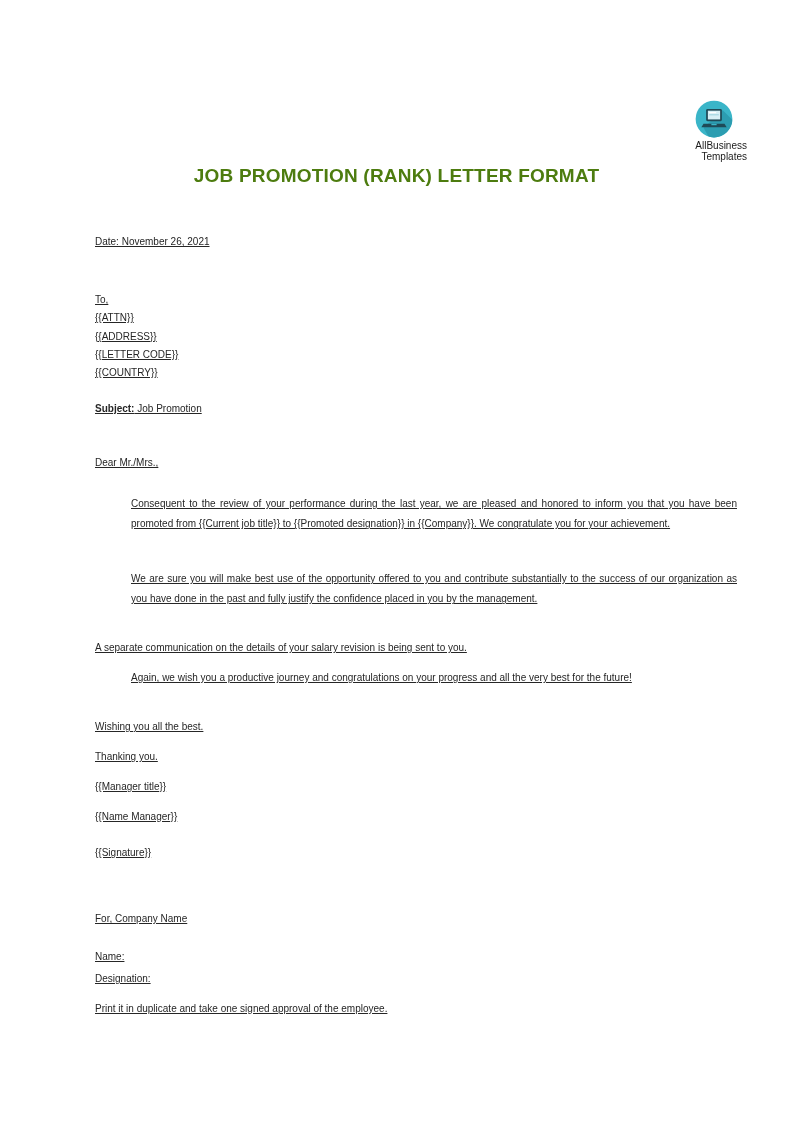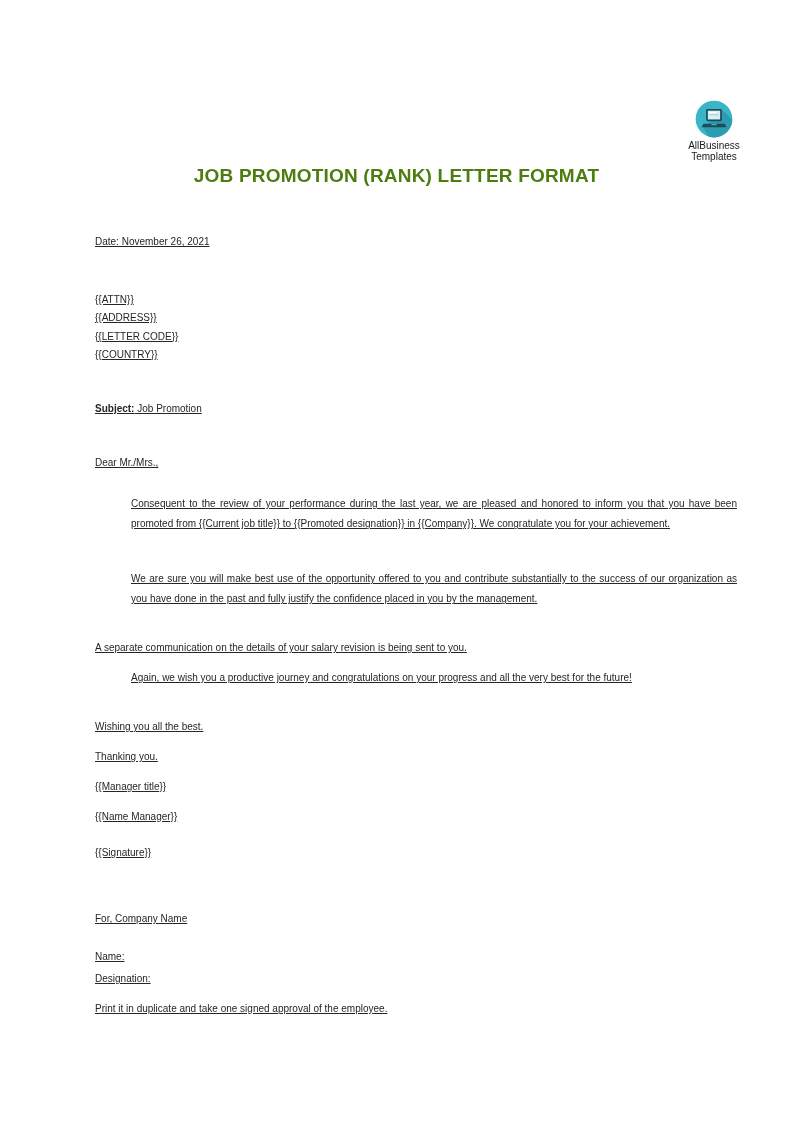--- a/index.html
+++ b/index.html
@@ -20,20 +20,21 @@
     left: 681px;
     width: 66px;
     text-align: center;
   }
   .logo-badge { display: block; margin: 0 auto 1px auto; width: 42px; height: 42px; }
   .logo-text {
     font-size: 10px;
     line-height: 10.5px;
     color: #1a1a1a;
     letter-spacing: 0;
+    text-align: right;
   }
   
   .doc-title {
     position: absolute;
     top: 165px;
     left: 0;
     width: 100%;
     text-align: center;
     font-size: 19px;
     font-weight: 700;
@@ -105,20 +106,21 @@
     </svg>
     <div class="logo-text">AllBusiness</div>
     <div class="logo-text">Templates</div>
   </div>
 
   <div class="doc-title">JOB PROMOTION (RANK) LETTER FORMAT</div>
 
   <div class="t date-line">Date: November 26, 2021</div>
 
   <div class="t to-block">
+    <div>To,</div>
     <div>{{ATTN}}</div>
     <div>{{ADDRESS}}</div>
     <div>{{LETTER CODE}}</div>
     <div>{{COUNTRY}}</div>
   </div>
 
   <div class="t subject-line"><span class="b">Subject:</span><span> Job Promotion</span></div>
 
   <div class="t salutation">Dear Mr./Mrs.,</div>
 

